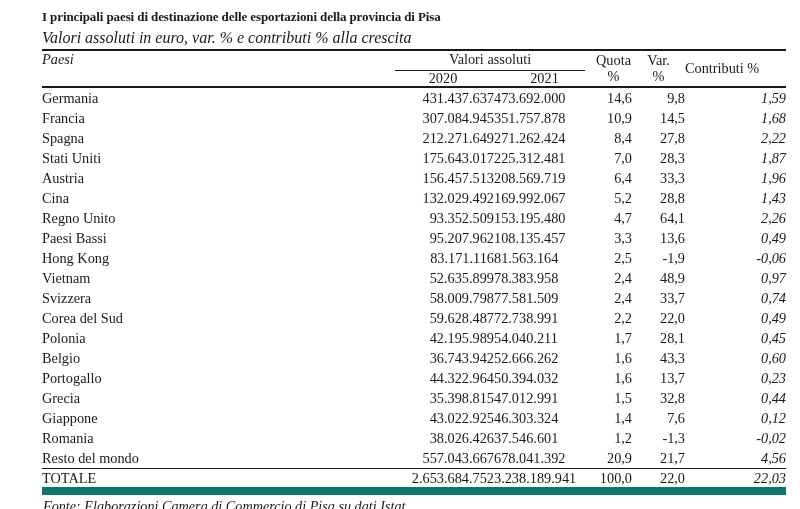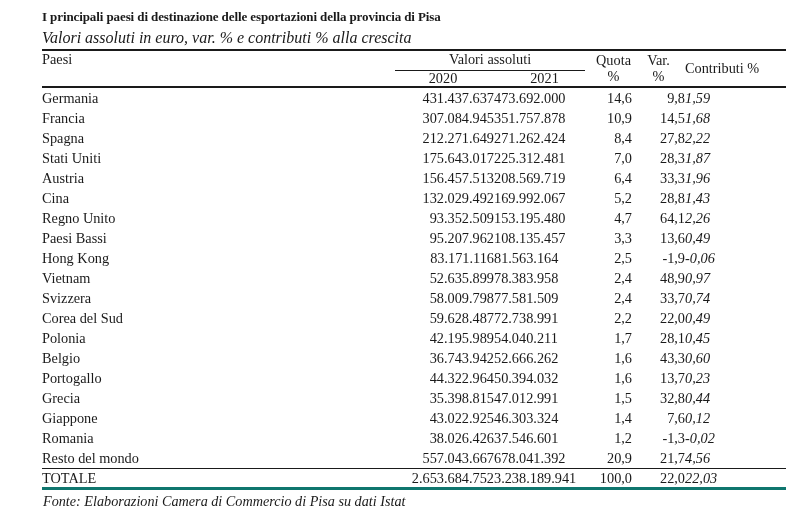--- a/index.html
+++ b/index.html
@@ -46,20 +46,21 @@
     white-space: nowrap;
     font-weight: normal;
     overflow: visible;
   }
   thead { border-bottom: 2px solid #1a1a1a; }
 
   .th-paesi {
     text-align: left;
     vertical-align: top;
     padding: 6px 0 0 2px;
+    font-style: italic;
   }
   .th-valori { vertical-align: top; }
   .valori-inner {
     margin: 0 10px 0 3px;
     padding-top: 0;
     padding-bottom: 2px;
     text-align: center;
     border-bottom: 1px solid #1a1a1a;
   }
   .th-y2020 { text-align: center; height: 15px; line-height: 15px; }
@@ -82,25 +83,25 @@
     padding-right: 3px;
   }
 
   tbody td { height: 20px; line-height: 20px; }
 
   .td-paese   { text-align: left;  padding-left: 2px; }
   .td-v2020   { text-align: right; padding-right: 2px; }
   .td-v2021   { text-align: left; padding-right: 2px; }
   .td-quota   { text-align: right; padding-right: 4px; }
   .td-var     { text-align: right; padding-right: 4px; }
-  .td-contrib { text-align: left; padding-right: 24px; font-style: italic; }
+  .td-contrib { text-align: right; padding-right: 24px; font-style: italic; }
 
   tfoot td {
     border-top: 1px solid #1a1a1a;
-    border-bottom: 3px solid #0f766e;
+    border-bottom: 8px solid #0f766e;
     height: 18px;
     line-height: 18px;
   }
   .fonte {
     font-size: 14.2px;
     font-style: italic;
     margin-top: 3px;
     padding-left: 1px;
     white-space: nowrap;
   }

